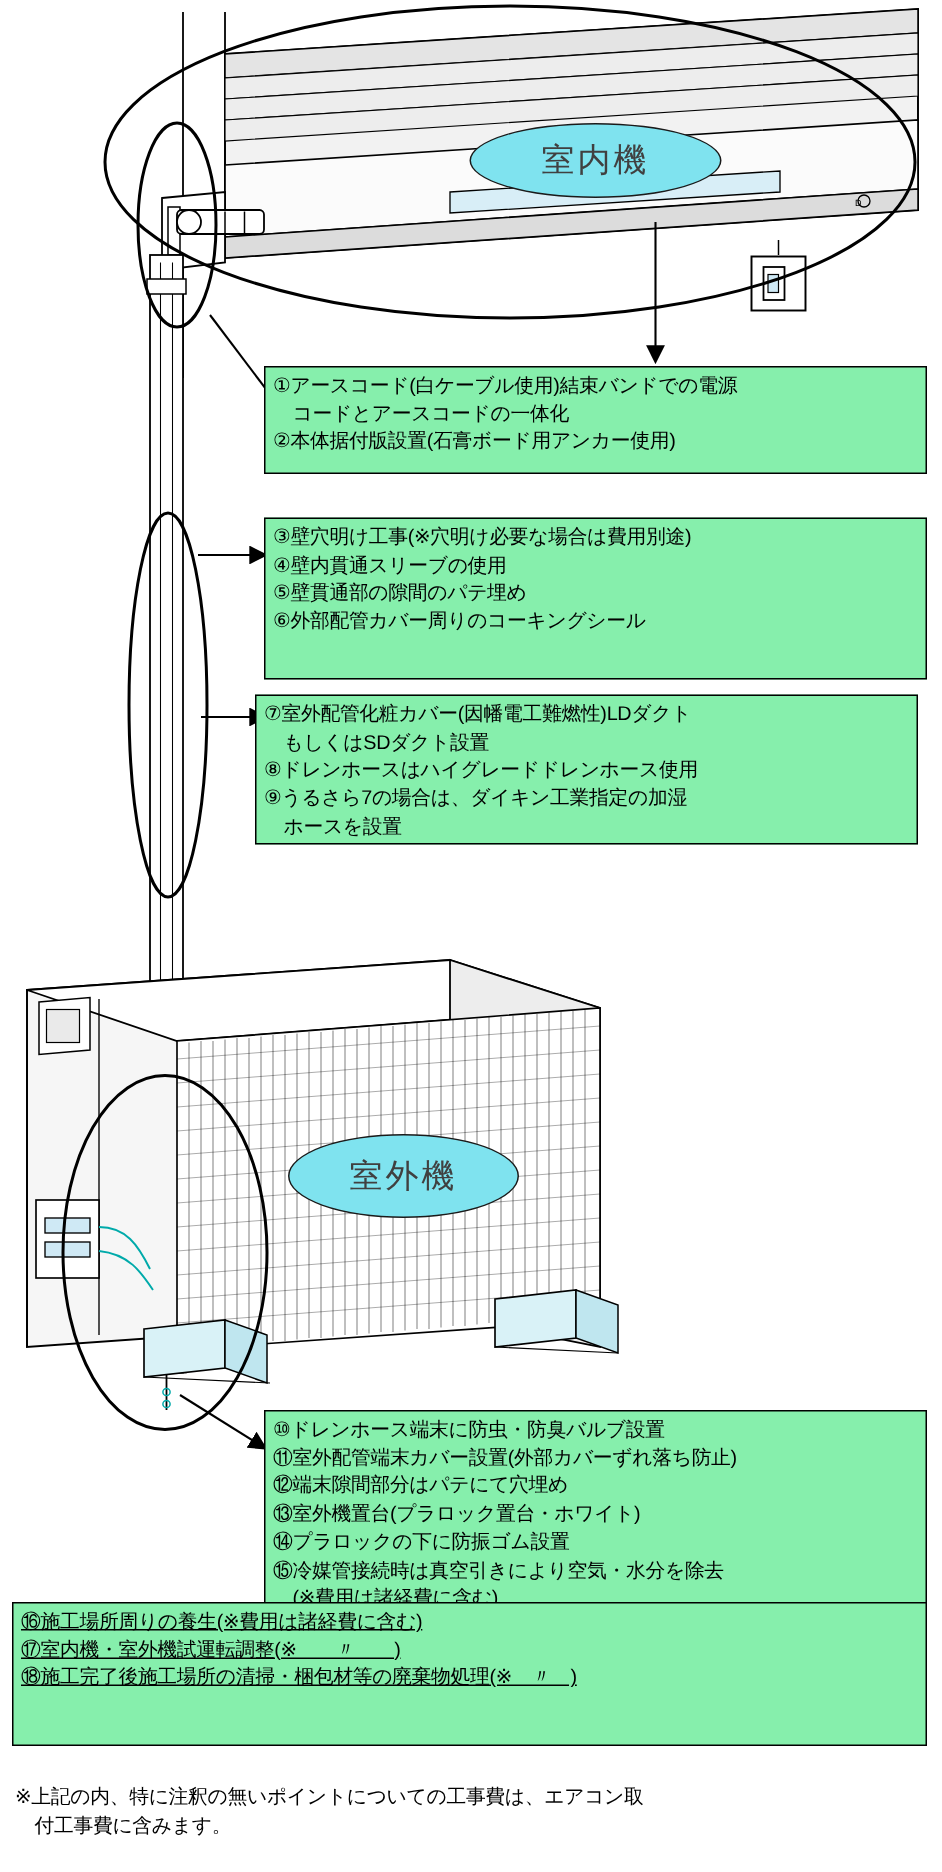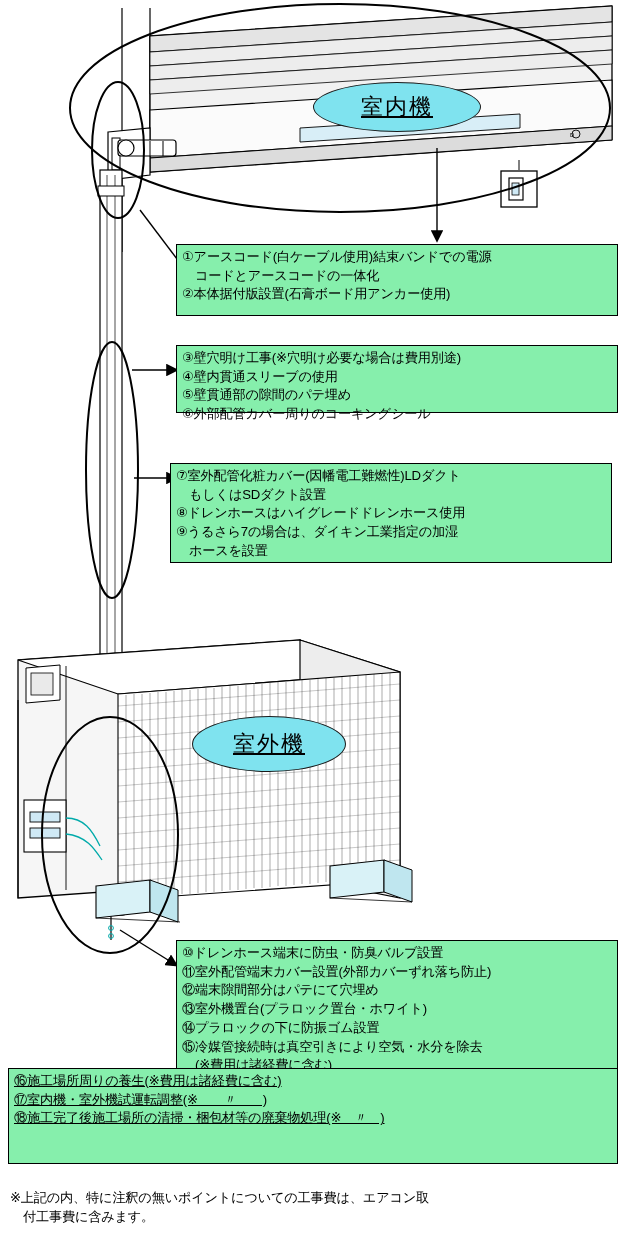--- a/index.html
+++ b/index.html
@@ -35,22 +35,21 @@
   
   .label-ellipse {
     border-radius: 50%;
     background: #7fe3ef;
     border: 1px solid #1a1a1a;
     display: flex;
     align-items: center;
     justify-content: center;
     font-size: 22px;
     letter-spacing: 2px;
-    color: #000000;
-    text-decoration: underline;
+    color: #404040;
   }
 
   
   .svg-layer { position: absolute; left: 0; top: 0; }
 
   .footnote {
     font-size: 13.2px;
     line-height: 1.45;
     letter-spacing: -0.2px;
   }
@@ -211,31 +210,31 @@
       <line x1="132" y1="370" x2="176" y2="370"></line>
       <line x1="134" y1="478" x2="176" y2="478"></line>
       <line x1="120" y1="930" x2="176" y2="965"></line>
     </g>
   </svg>
 
   <div class="abs label-ellipse" style="left:313px; top:82px; width:166px; height:48px;">
     <span>室内機</span>
   </div>
 
-  <div class="abs label-ellipse" style="left:192px; top:716px; width:152px; height:54px;">
+  <div class="abs label-ellipse" style="left:192px; top:756px; width:152px; height:54px;">
     <span>室外機</span>
   </div>
 
   <div class="abs callout" style="left:176px; top:244px; width:442px; height:72px;">
     <div class="line">①アースコード(白ケーブル使用)結束バンドでの電源</div>
     <div class="line">　コードとアースコードの一体化</div>
     <div class="line">②本体据付版設置(石膏ボード用アンカー使用)</div>
   </div>
 
-  <div class="abs callout" style="left:176px; top:345px; width:442px; height:68px;">
+  <div class="abs callout" style="left:176px; top:345px; width:442px; height:108px;">
     <div class="line">③壁穴明け工事(※穴明け必要な場合は費用別途)</div>
     <div class="line">④壁内貫通スリーブの使用</div>
     <div class="line">⑤壁貫通部の隙間のパテ埋め</div>
     <div class="line">⑥外部配管カバー周りのコーキングシール</div>
   </div>
 
   <div class="abs callout" style="left:170px; top:463px; width:442px; height:100px;">
     <div class="line">⑦室外配管化粧カバー(因幡電工難燃性)LDダクト</div>
     <div class="line">　もしくはSDダクト設置</div>
     <div class="line">⑧ドレンホースはハイグレードドレンホース使用</div>

